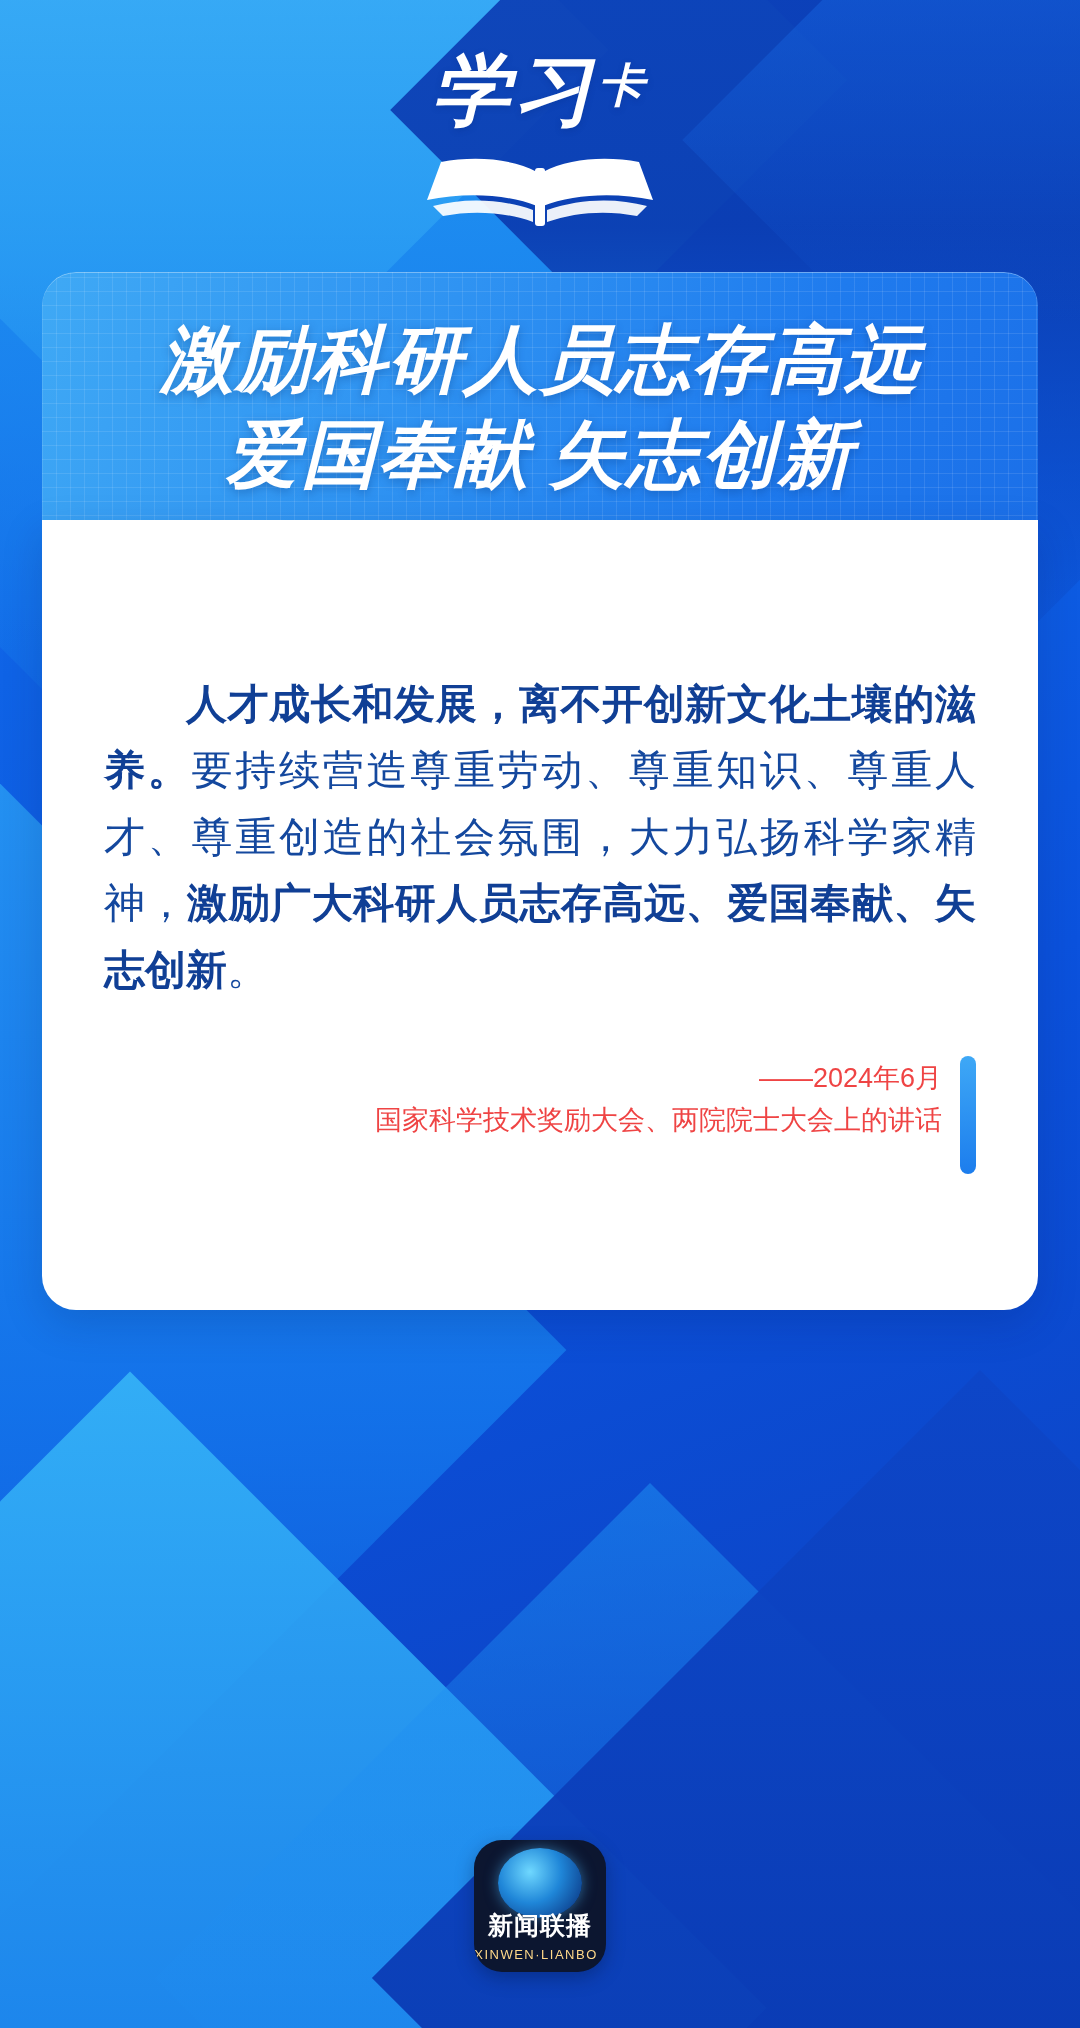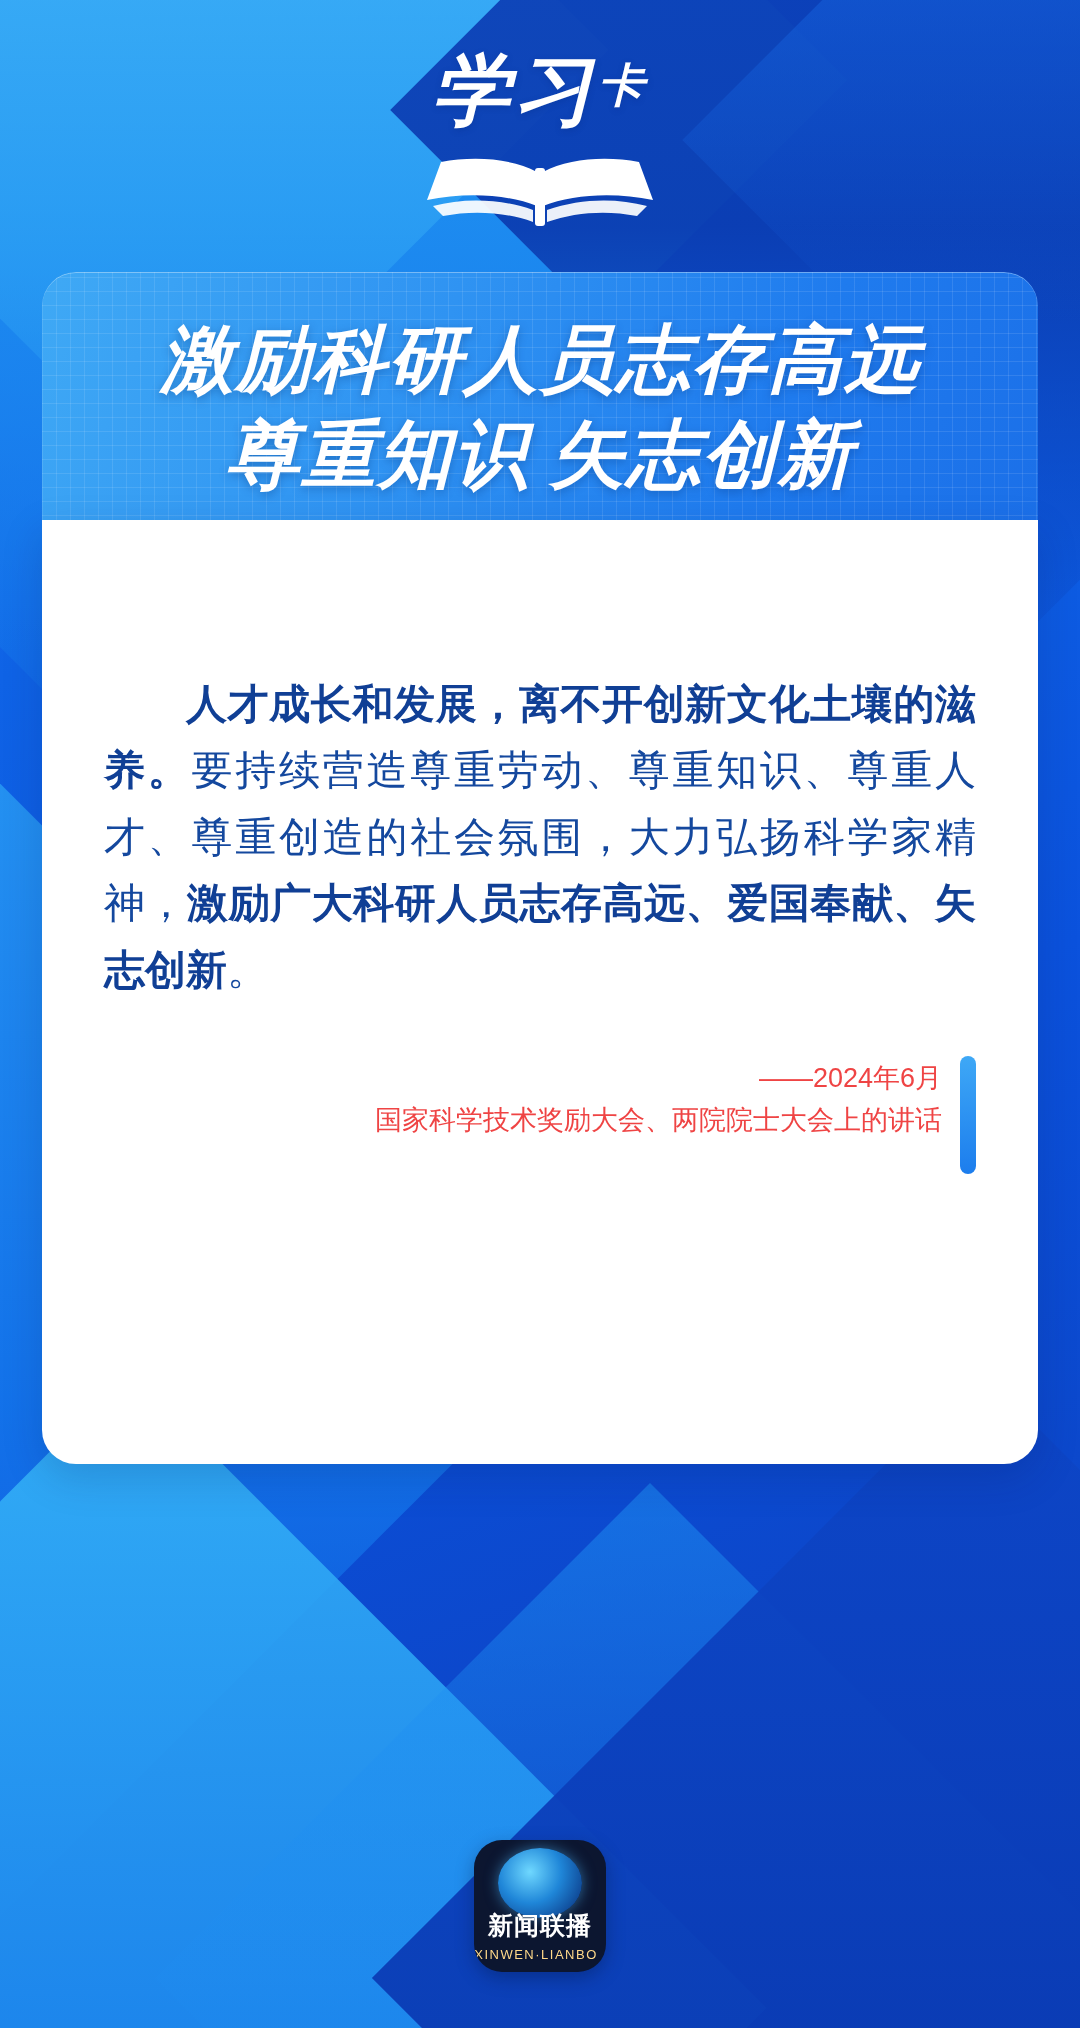--- a/index.html
+++ b/index.html
@@ -149,21 +149,21 @@
     white-space: nowrap;
     text-shadow: 0 3px 10px rgba(4,48,120,.35);
   }
 
   
   .content-card {
     position: absolute;
     top: 520px;
     left: 42px;
     width: 996px;
-    height: 944px;
+    height: 790px;
     background: #ffffff;
     border-radius: 0 0 34px 34px;
     box-shadow: 0 14px 40px rgba(3,30,90,.18);
   }
   .quote {
     position: absolute;
     top: 110px;
     left: 62px;
     right: 62px;
     font-family: "Liberation Sans", "DejaVu Sans", sans-serif;
@@ -267,21 +267,21 @@
         <path d="M118 18 C144 4 182 2 214 8 L228 46 C190 38 148 40 118 52 Z" fill="#ffffff"></path>
         <path d="M108 56 C74 44 38 44 8 52 L18 62 C48 56 80 58 108 68 Z" fill="#ffffff" opacity=".92"></path>
         <path d="M122 56 C156 44 192 44 222 52 L212 62 C182 56 150 58 122 68 Z" fill="#ffffff" opacity=".92"></path>
         <rect x="110" y="14" width="10" height="58" rx="3" fill="#ffffff"></rect>
       </svg>
     </div>
   </div>
 
   <div class="title-card">
     <div class="title-line">激励科研人员志存高远</div>
-    <div class="title-line">尊重知识 矢志创新</div>
+    <div class="title-line">爱国奉献 矢志创新</div>
   </div>
 
   <div class="content-card">
     <p class="quote">
       <span class="em">人才成长和发展，离不开创新文化土壤的滋养。</span><span>要持续营造尊重劳动、尊重知识、尊重人才、尊重创造的社会氛围，大力弘扬科学家精神，</span><span class="em">激励广大科研人员志存高远、爱国奉献、矢志创新</span><span>。</span>
     </p>
 
     <div class="attribution">
       <div>——2024年6月</div>
       <div>国家科学技术奖励大会、两院院士大会上的讲话</div>

